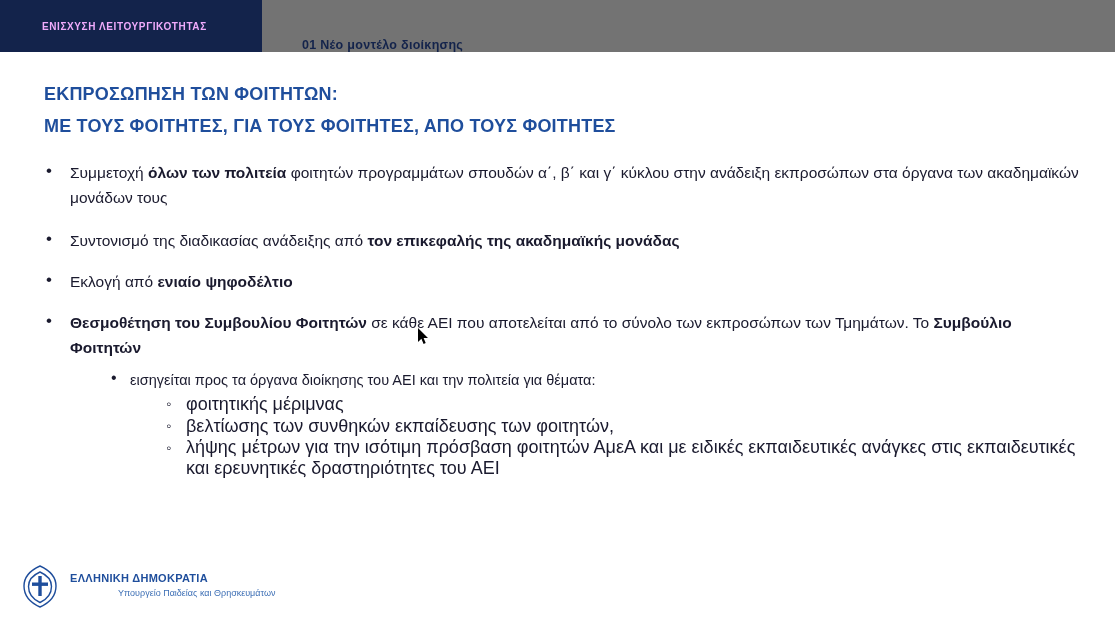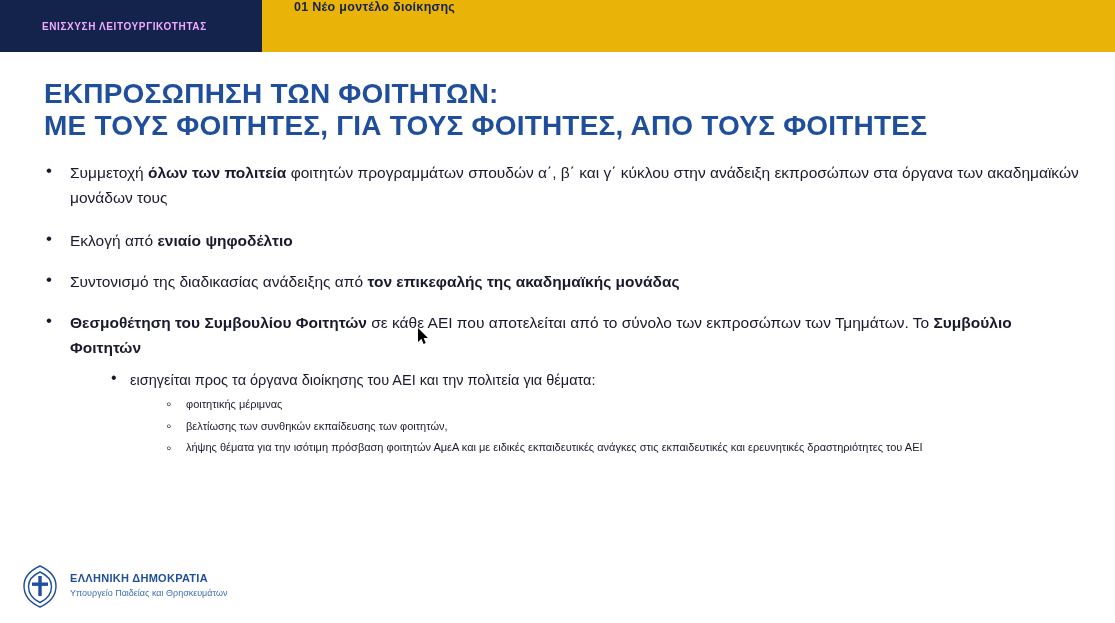--- a/index.html
+++ b/index.html
@@ -34,41 +34,41 @@
   }
   .topbar .tab-main span {
     color: #f0abfc;
     font-size: 10px;
     font-weight: bold;
     letter-spacing: 0.6px;
   }
   .topbar .tab-sub {
     flex: 1;
     height: 52px;
-    background: #eab308;
-    display: flex;
-    align-items: flex-start;
-    padding-left: 32px;
+    background: #737373;
+    display: flex;
+    align-items: flex-end;
+    padding-left: 40px;
   }
   .topbar .tab-sub span {
     color: #13234b;
     font-size: 12.5px;
     font-weight: bold;
     letter-spacing: 0.3px;
   }
   
   .title-block {
     position: absolute;
     top: 78px;
     left: 44px;
     width: 1030px;
   }
   .title-line {
     color: #1f4e9c;
-    font-size: 28px;
+    font-size: 18px;
     font-weight: bold;
     line-height: 32px;
     letter-spacing: 0.2px;
   }
   
   .body {
     position: absolute;
     top: 160px;
     left: 40px;
     width: 1040px;
@@ -113,21 +113,21 @@
     top: -2px;
     font-size: 16px;
   }
   .lvl3 {
     margin-top: 2px;
     margin-left: 34px;
   }
   .lvl3 > li {
     position: relative;
     padding-left: 22px;
-    font-size: 11px;
+    font-size: 18px;
     line-height: 22px;
     color: #1a1a2e;
   }
   .lvl3 > li::before {
     content: "\25E6";
     position: absolute;
     left: 2px;
     top: 0px;
     font-size: 15px;
   }
@@ -153,20 +153,21 @@
     font-size: 11px;
     font-weight: bold;
     letter-spacing: 0.3px;
     display: block;
   }
   .footer-text .l2 {
     color: #3d6fb5;
     font-size: 9px;
     display: block;
     margin-top: 2px;
+    margin-left: 48px;
   }
   
   .cursor {
     position: absolute;
     left: 418px;
     top: 328px;
     width: 12px;
     height: 18px;
     pointer-events: none;
   }
@@ -191,37 +192,37 @@
   </div>
 
   <div class="body">
     <ul class="lvl1">
 
       <li>
         <span>Συμμετοχή </span><b>όλων των πολιτεία</b><span> φοιτητών προγραμμάτων σπουδών α΄, β΄ και γ΄ κύκλου στην ανάδειξη εκπροσώπων στα όργανα των ακαδημαϊκών μονάδων τους</span>
       </li>
 
       <li class="tight">
+        <span>Συντονισμό της διαδικασίας ανάδειξης από </span><b>τον επικεφαλής της ακαδημαϊκής μονάδας</b>
+      </li>
+
+      <li class="tight">
         <span>Εκλογή από </span><b>ενιαίο ψηφοδέλτιο</b>
-      </li>
-
-      <li class="tight">
-        <span>Συντονισμό της διαδικασίας ανάδειξης από </span><b>τον επικεφαλής της ακαδημαϊκής μονάδας</b>
       </li>
 
       <li class="big">
         <b>Θεσμοθέτηση του Συμβουλίου Φοιτητών</b><span> σε κάθε ΑΕΙ που αποτελείται από το σύνολο των εκπροσώπων των Τμημάτων. Το </span><b>Συμβούλιο Φοιτητών</b>
 
         <ul class="lvl2">
           <li>
             <span>εισηγείται προς τα όργανα διοίκησης του ΑΕΙ και την πολιτεία για θέματα:</span>
             <ul class="lvl3">
               <li>φοιτητικής μέριμνας</li>
               <li>βελτίωσης των συνθηκών εκπαίδευσης των φοιτητών,</li>
-              <li class="two-line">λήψης θέματα για την ισότιμη πρόσβαση φοιτητών ΑμεΑ και με ειδικές εκπαιδευτικές ανάγκες στις εκπαιδευτικές και ερευνητικές δραστηριότητες του ΑΕΙ</li>
+              <li class="two-line">λήψης μέτρων για την ισότιμη πρόσβαση φοιτητών ΑμεΑ και με ειδικές εκπαιδευτικές ανάγκες στις εκπαιδευτικές και ερευνητικές δραστηριότητες του ΑΕΙ</li>
             </ul>
           </li>
         </ul>
       </li>
 
     </ul>
   </div>
 
   <div class="footer">
     <div class="emblem">

